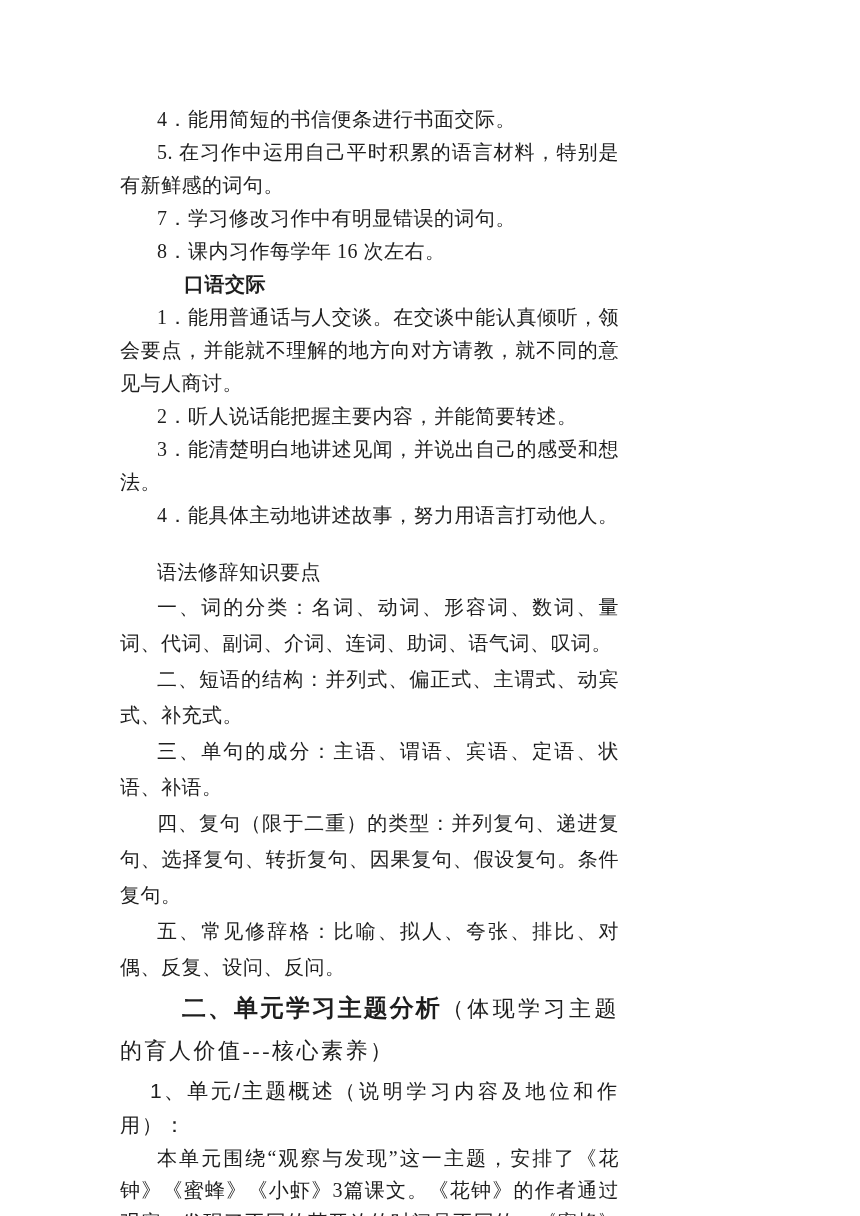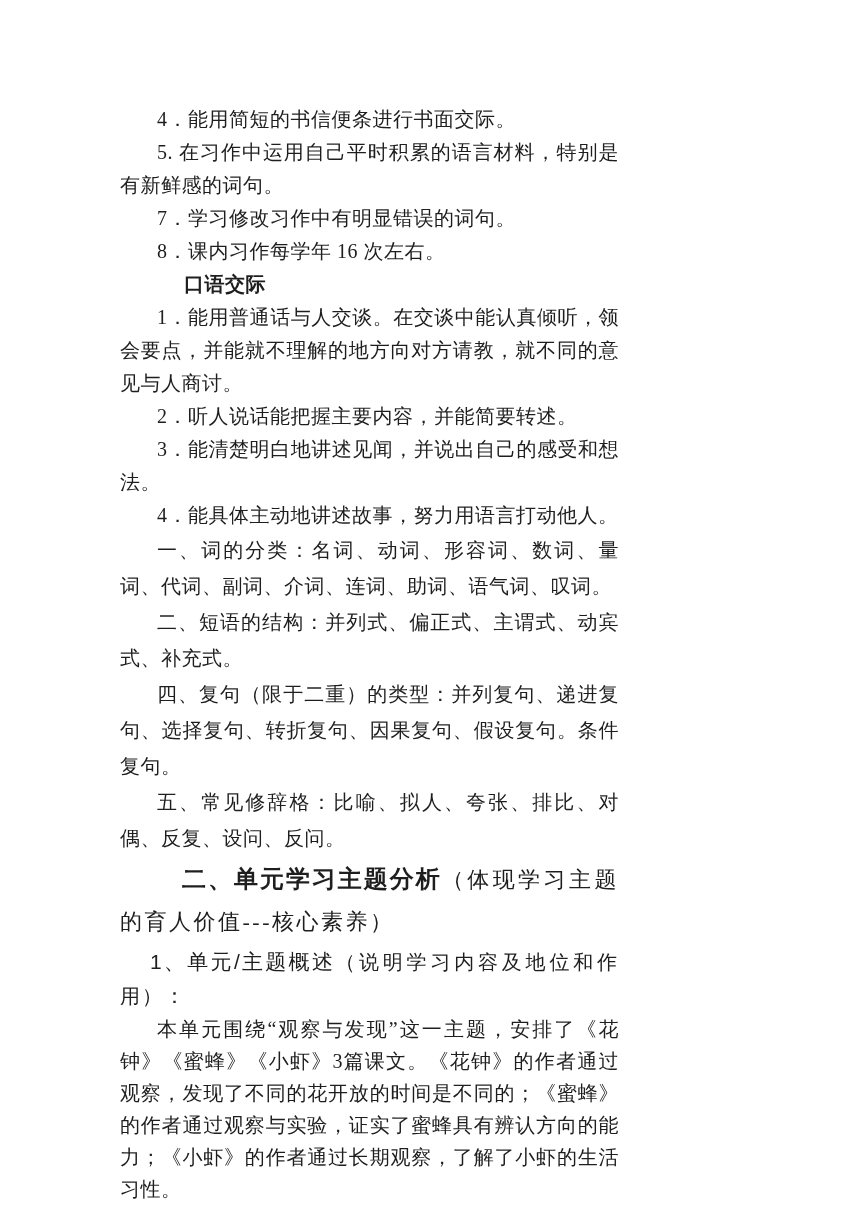--- a/index.html
+++ b/index.html
@@ -79,22 +79,24 @@
   <p class="indent2">5. 在习作中运用自己平时积累的语言材料，特别是有新鲜感的词句。</p>
   <p class="indent2">7．学习修改习作中有明显错误的词句。</p>
   <p class="indent2">8．课内习作每学年 16 次左右。</p>
 
   <p class="indent3 bold">口语交际</p>
   <p class="indent2">1．能用普通话与人交谈。在交谈中能认真倾听，领会要点，并能就不理解的地方向对方请教，就不同的意见与人商讨。</p>
   <p class="indent2">2．听人说话能把握主要内容，并能简要转述。</p>
   <p class="indent2">3．能清楚明白地讲述见闻，并说出自己的感受和想法。</p>
   <p class="indent2">4．能具体主动地讲述故事，努力用语言打动他人。</p>
 
+  <p class="indent2 grammar-head">语法修辞知识要点</p>
   <p class="indent2 lh36">一、词的分类：名词、动词、形容词、数词、量词、代词、副词、介词、连词、助词、语气词、叹词。</p>
   <p class="indent2 lh36">二、短语的结构：并列式、偏正式、主谓式、动宾式、补充式。</p>
+  <p class="indent2 lh36">三、单句的成分：主语、谓语、宾语、定语、状语、补语。</p>
   <p class="indent2 lh36">四、复句（限于二重）的类型：并列复句、递进复句、选择复句、转折复句、因果复句、假设复句。条件复句。</p>
   <p class="indent2 lh36">五、常见修辞格：比喻、拟人、夸张、排比、对偶、反复、设问、反问。</p>
 
   <p class="h1">
     <span class="h1-bold">二、单元学习主题分析</span><span class="h1-note">（体现学习主题的育人价值---核心素养）</span>
   </p>
 
   <p class="h2">
     <span class="h2-bold">1、单元/主题概述</span><span class="h2-note">（说明学习内容及地位和作用）</span><span class="h2-bold">：</span>
   </p>

